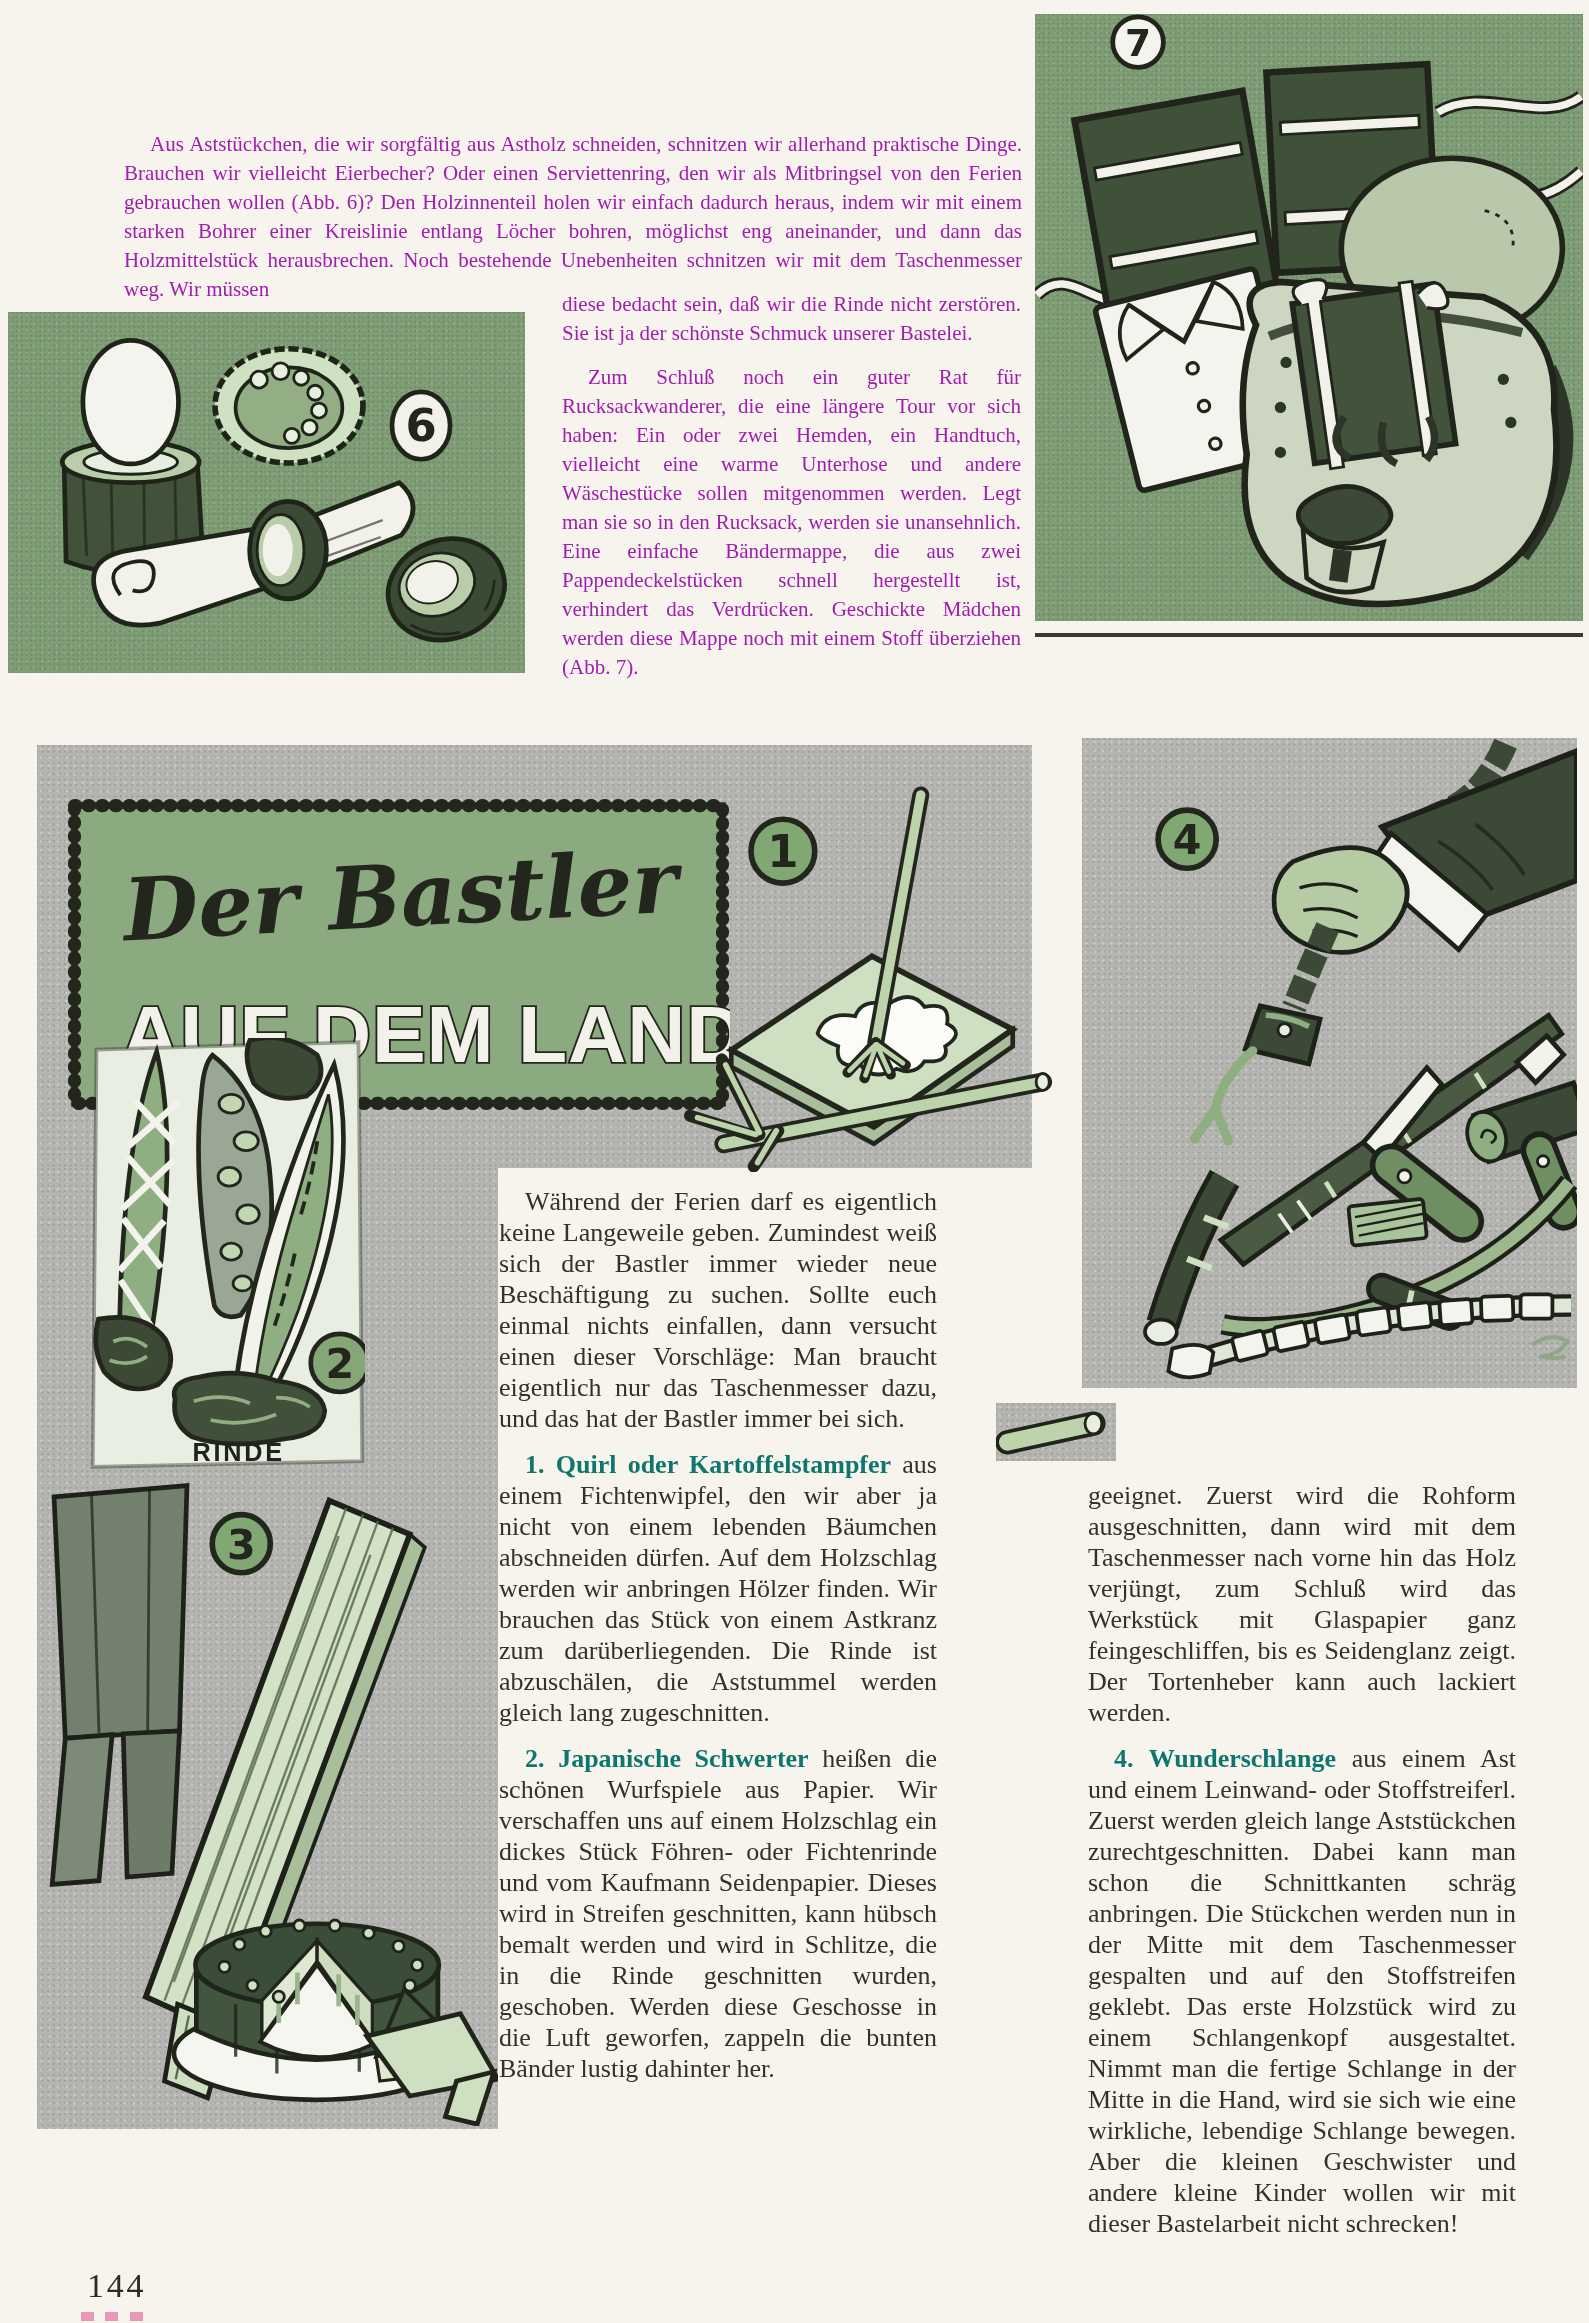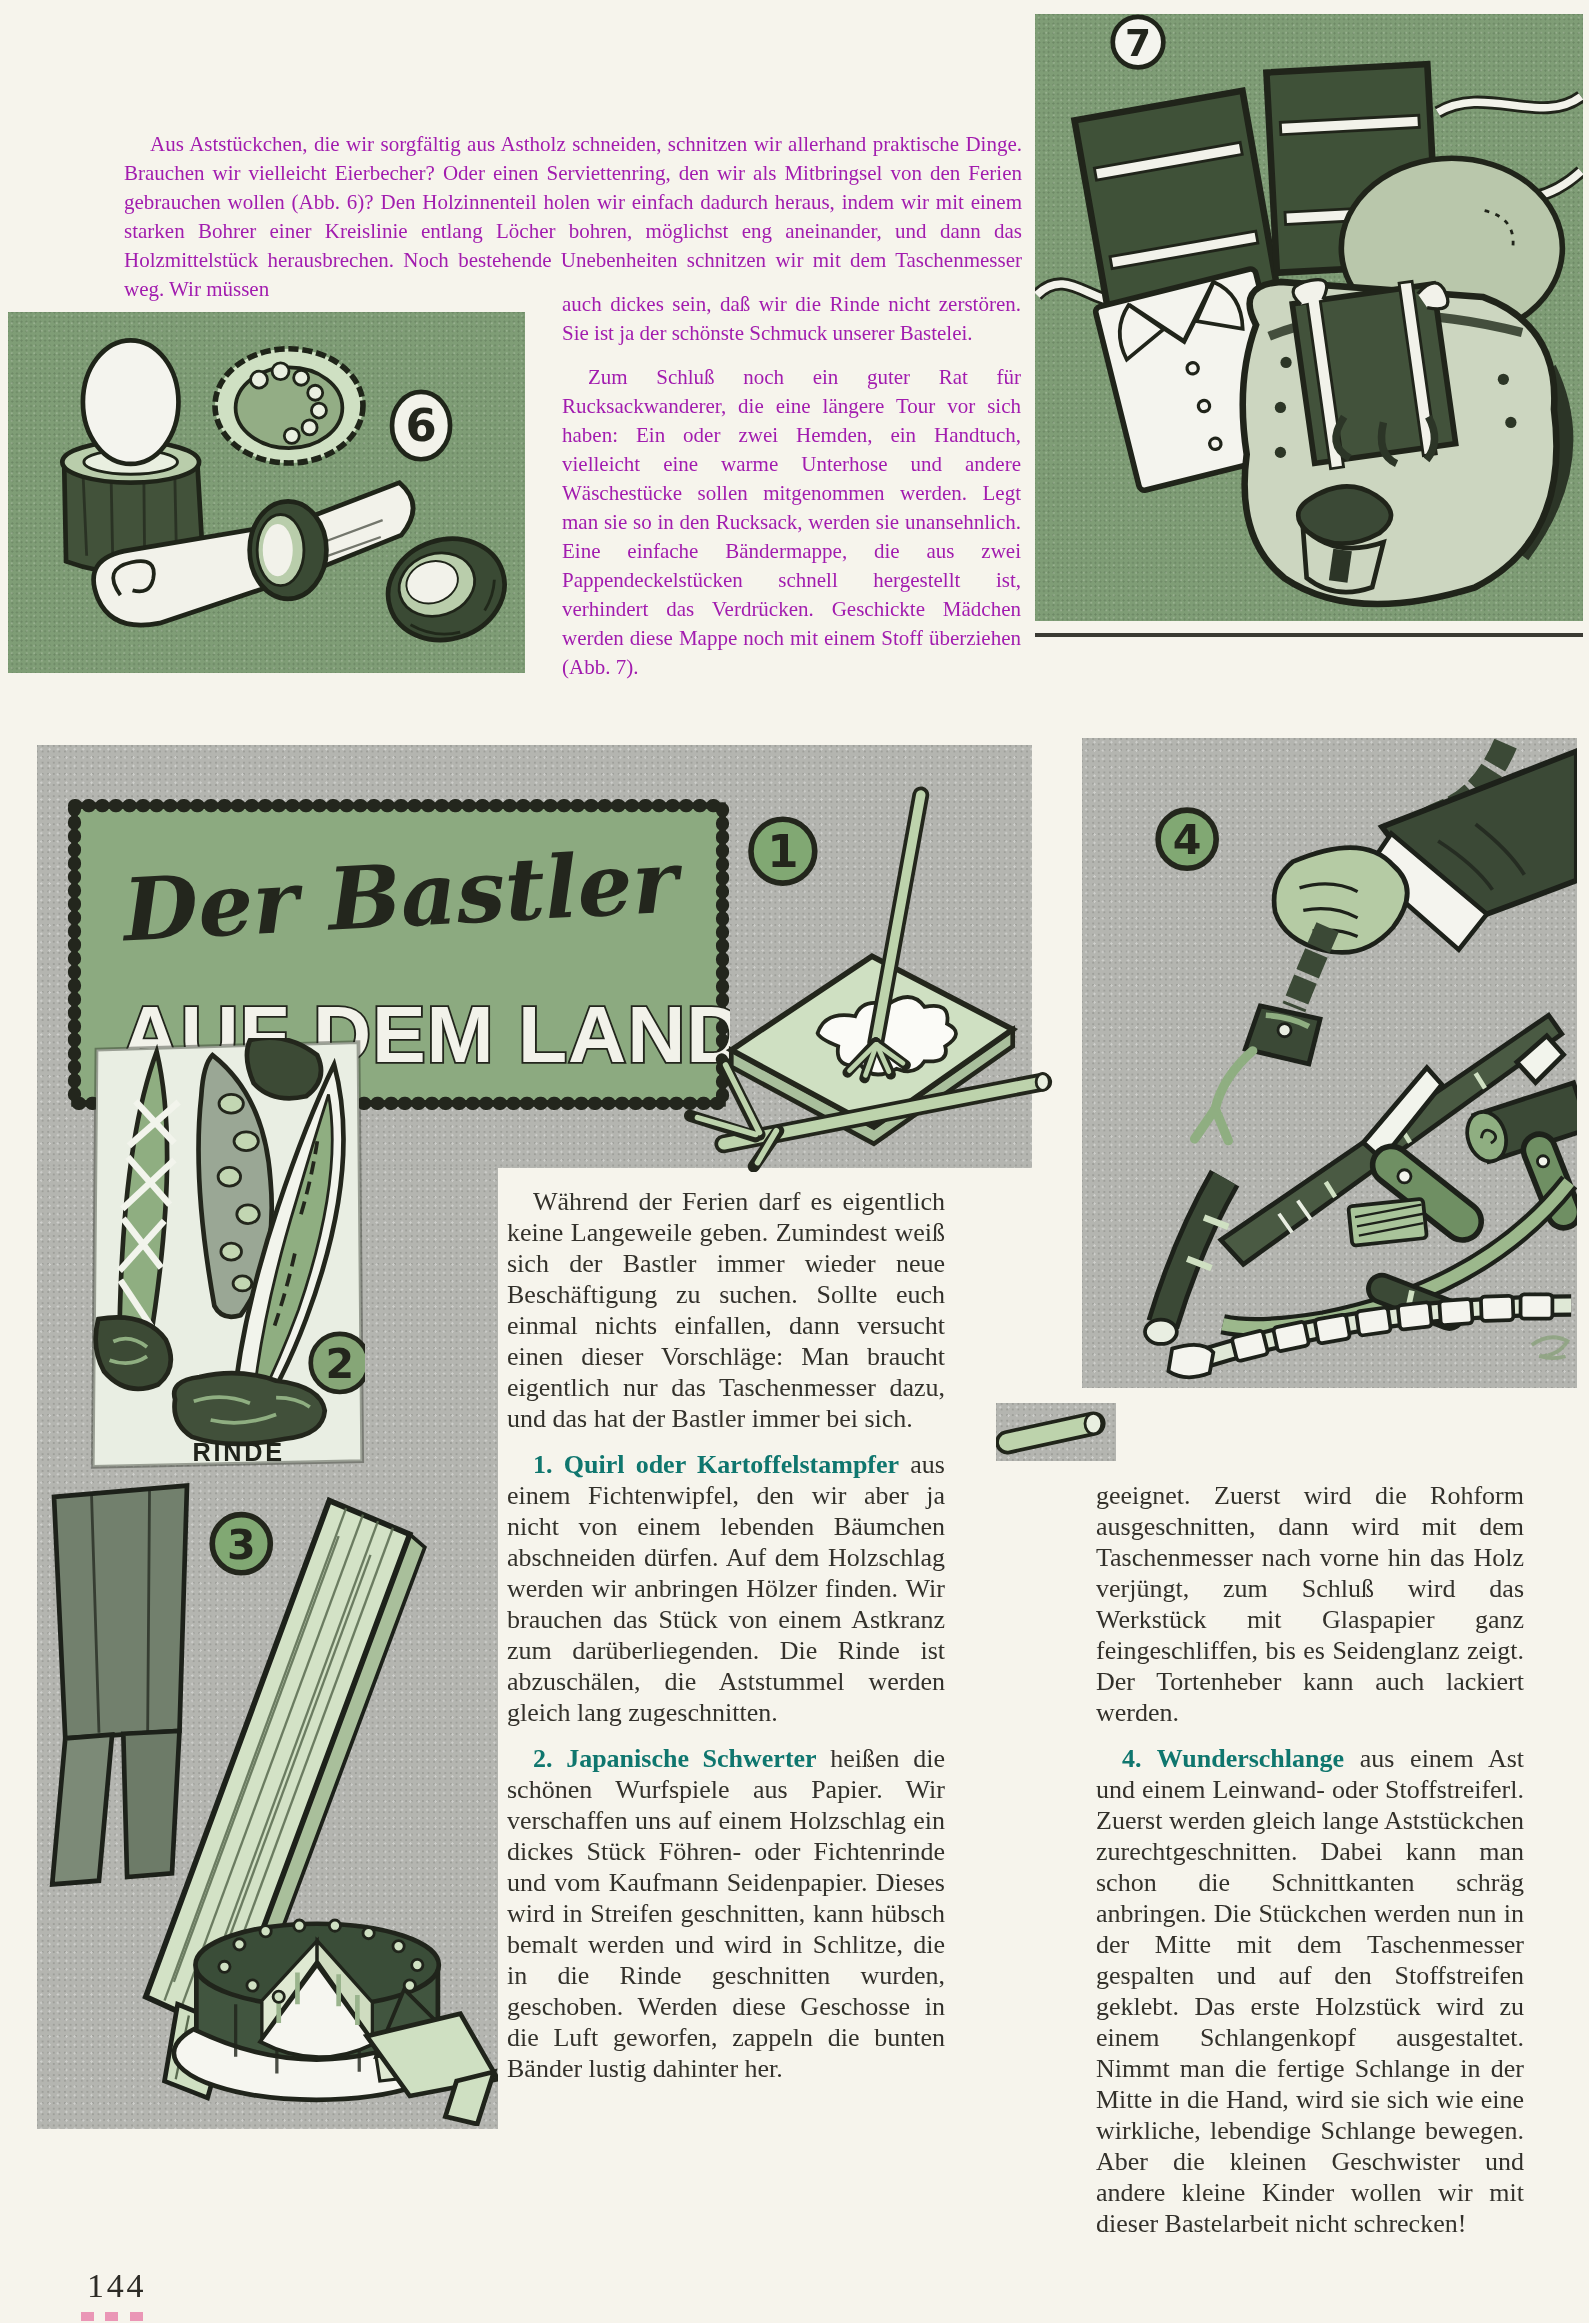--- a/index.html
+++ b/index.html
@@ -4,21 +4,21 @@
 <style>
   html,body{margin:0;padding:0;}
   body{
     width:1589px;height:2324px;position:relative;overflow:hidden;
     background:#f6f4ec;
     font-family:"Liberation Serif", serif;
     color:#33312b;
   }
   .abs{position:absolute;}
   .body-sm{font-size:21px;line-height:29px;text-align:justify;color:#a21caf;}
-  .body-lg{font-size:26px;line-height:31px;text-align:justify;color:#33312b;margin-left:8px;}
+  .body-lg{font-size:26px;line-height:31px;text-align:justify;color:#33312b;}
   .body-sm p,.body-lg p{margin:0 0 15px 0;}
   .indent{text-indent:26px;}
   b{color:#0f766e;}
   .textured-gray{
     background-color:#b4b5b0;
     background-image:radial-gradient(rgba(255,255,255,.35) 1.1px,transparent 1.3px),
                      radial-gradient(rgba(70,72,66,.20) 0.9px,transparent 1.1px);
     background-size:8.4px 8.4px,5.6px 5.6px;background-position:0 0,2.8px 3.7px;
   }
   .textured-green{
@@ -80,21 +80,21 @@
     <g transform="rotate(-18 468 296)">
       <ellipse cx="468" cy="296" rx="63" ry="53" fill="#3a4a34" stroke="#1f2419" stroke-width="5"></ellipse>
       <path d="M420,320 q20,22 48,24 M500,330 q14,-12 20,-28" stroke="#16190f" stroke-width="3" fill="none" opacity=".7"></path>
       <ellipse cx="460" cy="288" rx="41" ry="33" fill="#b9cdab" stroke="#1f2419" stroke-width="3"></ellipse>
       <ellipse cx="456" cy="284" rx="28" ry="22" fill="#f2f2ea" stroke="#1f2419" stroke-width="2"></ellipse>
     </g>
   </svg>
 </div>
 
 <div class="abs body-sm" style="left:562px;top:290px;width:459px;">
-  <p>auch dickes sein, daß wir die Rinde nicht zerstören. Sie ist ja der schönste Schmuck unserer Bastelei.</p>
+  <p>diese bedacht sein, daß wir die Rinde nicht zerstören. Sie ist ja der schönste Schmuck unserer Bastelei.</p>
   <p class="indent">Zum Schluß noch ein guter Rat für Rucksackwanderer, die eine längere Tour vor sich haben: Ein oder zwei Hemden, ein Handtuch, vielleicht eine warme Unterhose und andere Wäschestücke sollen mitgenommen werden. Legt man sie so in den Rucksack, werden sie unansehnlich. Eine einfache Bändermappe, die aus zwei Pappendeckelstücken schnell hergestellt ist, verhindert das Verdrücken. Geschickte Mädchen werden diese Mappe noch mit einem Stoff überziehen (Abb. 7).</p>
 </div>
 
 <div class="abs textured-green" style="left:1035px;top:14px;width:548px;height:607px;">
   <svg width="548" height="607" viewBox="0 0 585 648">
 
     <g>
       <path d="M2,300 C40,262 70,330 120,300 C150,282 170,306 190,296" fill="none" stroke="#20241a" stroke-width="14"></path>
       <path d="M2,300 C40,262 70,330 120,300 C150,282 170,306 190,296" fill="none" stroke="#f2f2ea" stroke-width="8"></path>
       <path d="M420,210 C470,176 520,226 583,168" fill="none" stroke="#20241a" stroke-width="14"></path>

